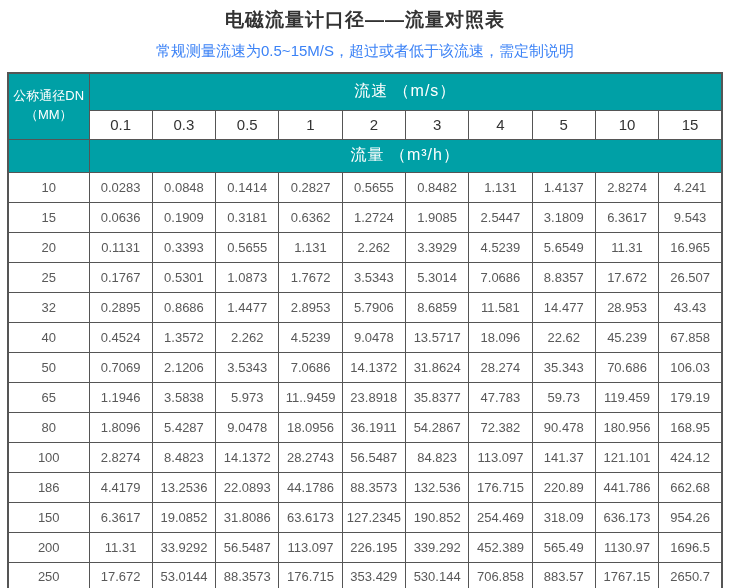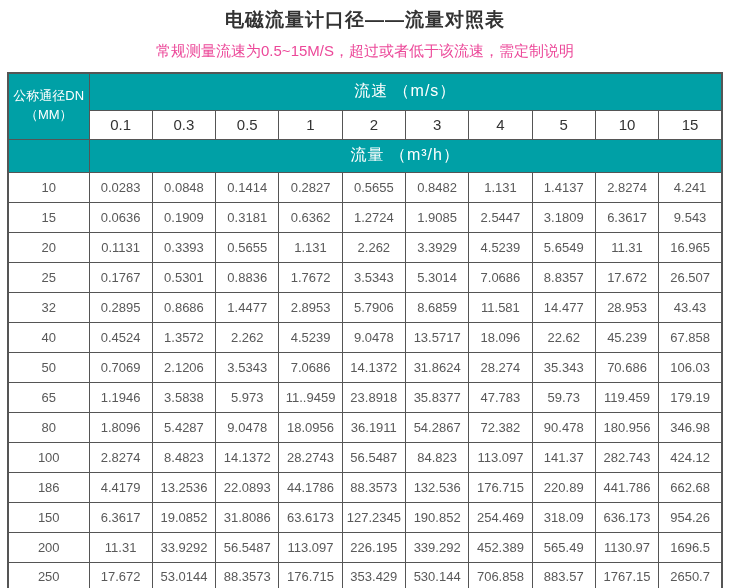--- a/index.html
+++ b/index.html
@@ -16,21 +16,21 @@
     font-size: 19px;
     font-weight: bold;
     color: #333333;
     letter-spacing: 1px;
   }
   .subtitle {
     margin: 9px 0 0 0;
     text-align: center;
     font-size: 15px;
     font-weight: normal;
-    color: #ec4899;
+    color: #3b82f6;
   }
   table.flow {
     border-collapse: collapse;
     table-layout: fixed;
     width: 716px;
     margin: 11px 0 0 7px;
     border: 2px solid var(--border, #555555);
   }
   table.flow th, table.flow td {
     border: 1px solid var(--border, #555555);
@@ -137,21 +137,21 @@
           <td class="val">3.3929</td>
           <td class="val">4.5239</td>
           <td class="val">5.6549</td>
           <td class="val">11.31</td>
           <td class="val">16.965</td>
         </tr>
         <tr>
           <td class="dn">25</td>
           <td class="val">0.1767</td>
           <td class="val">0.5301</td>
-          <td class="val">0.8836</td>
+          <td class="val">1.0873</td>
           <td class="val">1.7672</td>
           <td class="val">3.5343</td>
           <td class="val">5.3014</td>
           <td class="val">7.0686</td>
           <td class="val">8.8357</td>
           <td class="val">17.672</td>
           <td class="val">26.507</td>
         </tr>
         <tr>
           <td class="dn">32</td>
@@ -209,33 +209,33 @@
           <td class="dn">80</td>
           <td class="val">1.8096</td>
           <td class="val">5.4287</td>
           <td class="val">9.0478</td>
           <td class="val">18.0956</td>
           <td class="val">36.1911</td>
           <td class="val">54.2867</td>
           <td class="val">72.382</td>
           <td class="val">90.478</td>
           <td class="val">180.956</td>
-          <td class="val">346.98</td>
+          <td class="val">168.95</td>
         </tr>
         <tr>
           <td class="dn">100</td>
           <td class="val">2.8274</td>
           <td class="val">8.4823</td>
           <td class="val">14.1372</td>
           <td class="val">28.2743</td>
           <td class="val">56.5487</td>
           <td class="val">84.823</td>
           <td class="val">113.097</td>
           <td class="val">141.37</td>
-          <td class="val">282.743</td>
+          <td class="val">121.101</td>
           <td class="val">424.12</td>
         </tr>
         <tr>
           <td class="dn">186</td>
           <td class="val">4.4179</td>
           <td class="val">13.2536</td>
           <td class="val">22.0893</td>
           <td class="val">44.1786</td>
           <td class="val">88.3573</td>
           <td class="val">132.536</td>

